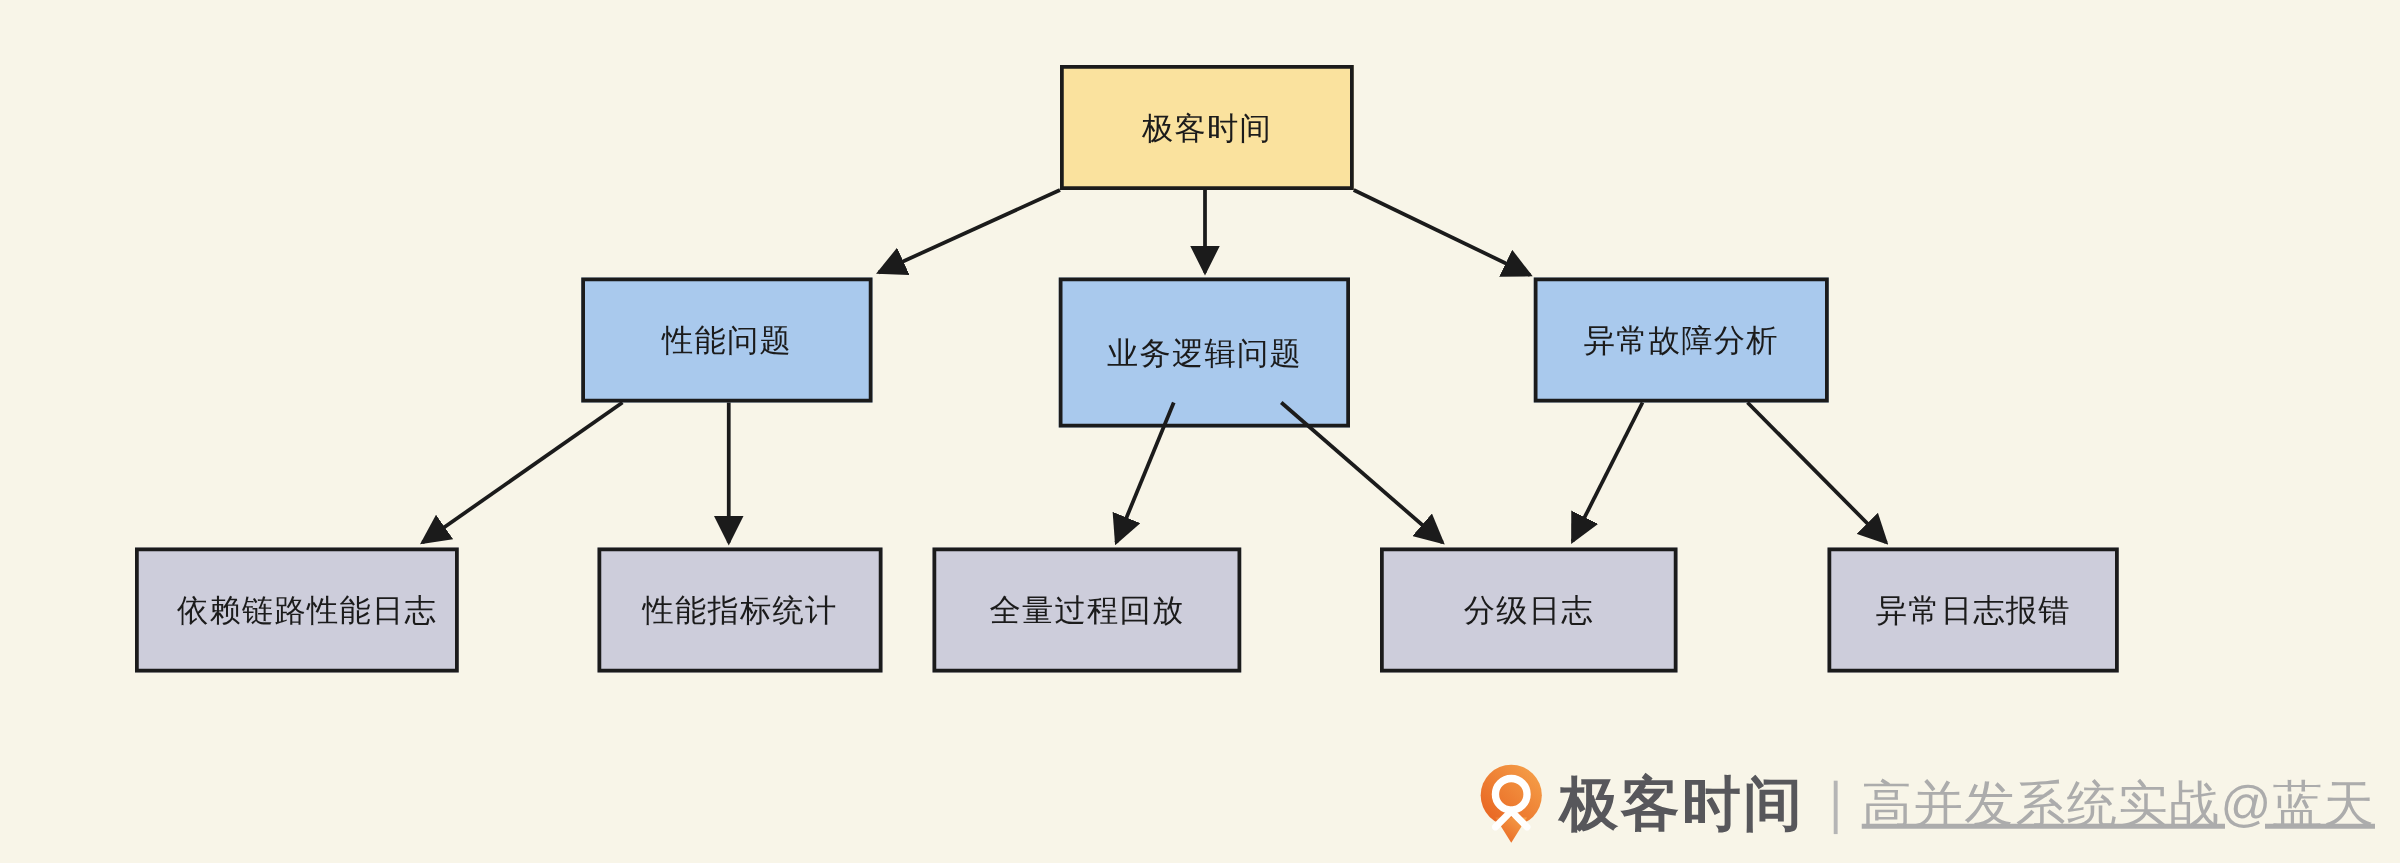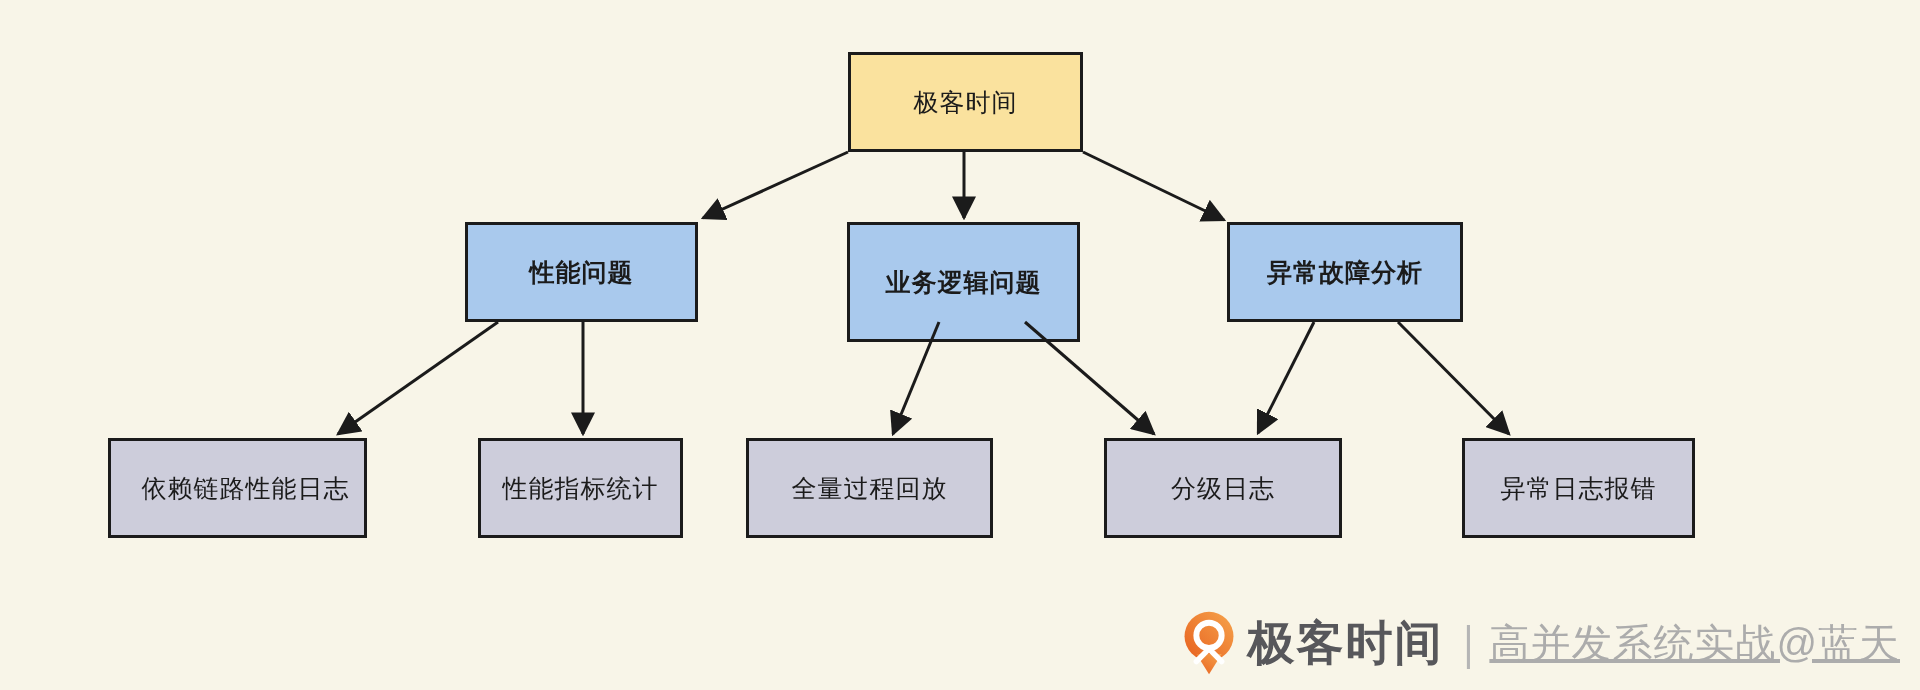--- a/index.html
+++ b/index.html
@@ -28,21 +28,21 @@
     display: flex; align-items: center; justify-content: center;
     border: 3px solid var(--node-border);
     color: #1B1B1B;
     font-size: 25px;
     font-weight: 500;
     letter-spacing: 1px;
     z-index: 2;
     text-align: center;
   }
   .node.root   { background: var(--root-fill); }
-  .node.branch { background: var(--branch-fill); font-weight: bold; }
+  .node.branch { background: var(--branch-fill); }
   .node.leaf   { background: var(--leaf-fill); }
   svg.edges {
     position: absolute; inset: 0;
     width: 1920px; height: 690px;
     z-index: 3;
     pointer-events: none;
   }
   svg.edges line { stroke: var(--arrow); stroke-width: 3; }
   .watermark {
     position: absolute;
@@ -99,21 +99,21 @@
   <div class="node root" style="left:848px;  top:52px;  width:235px; height:100px;">极客时间</div>
 
   <div class="node branch" style="left:465px;  top:222px; width:233px; height:100px;">性能问题</div>
 
   <div class="node branch" style="left:847px;  top:222px; width:233px; height:120px;">业务逻辑问题</div>
 
   <div class="node branch" style="left:1227px; top:222px; width:236px; height:100px;text-align:right;">异常故障分析</div>
 
   <div class="node leaf" style="left:108px;  top:438px; width:259px; height:100px;padding-left:16px;">依赖链路性能日志</div>
 
-  <div class="node leaf" style="left:478px;  top:438px; width:205px; height:100px;">性能指标统计</div>
+  <div class="node leaf" style="left:478px;  top:438px; width:228px; height:100px;">性能指标统计</div>
 
   <div class="node leaf" style="left:746px;  top:438px; width:247px; height:100px;">全量过程回放</div>
 
   <div class="node leaf" style="left:1104px; top:438px; width:238px; height:100px;">分级日志</div>
 
   <div class="node leaf" style="left:1462px; top:438px; width:233px; height:100px;">异常日志报错</div>
 
   <div class="watermark">
     <svg class="logo-icon" viewBox="0 0 64 78" width="54" height="66">
       <defs>

